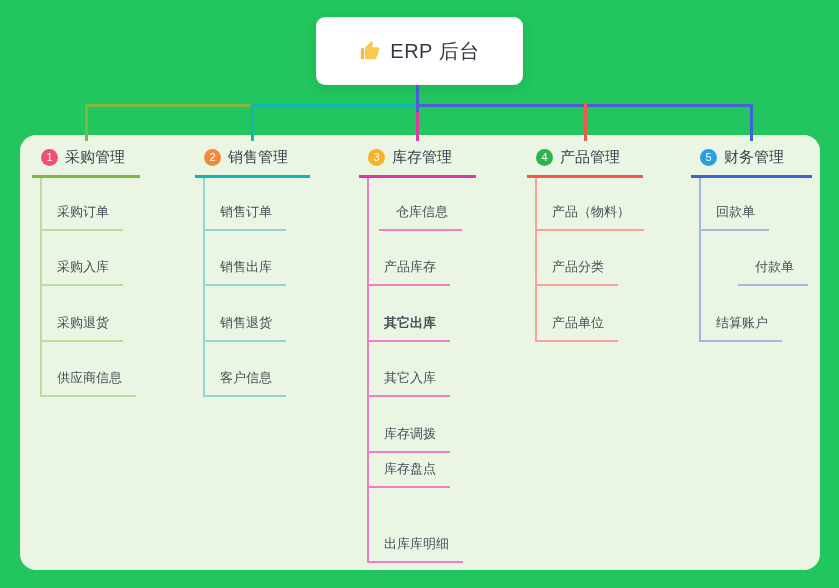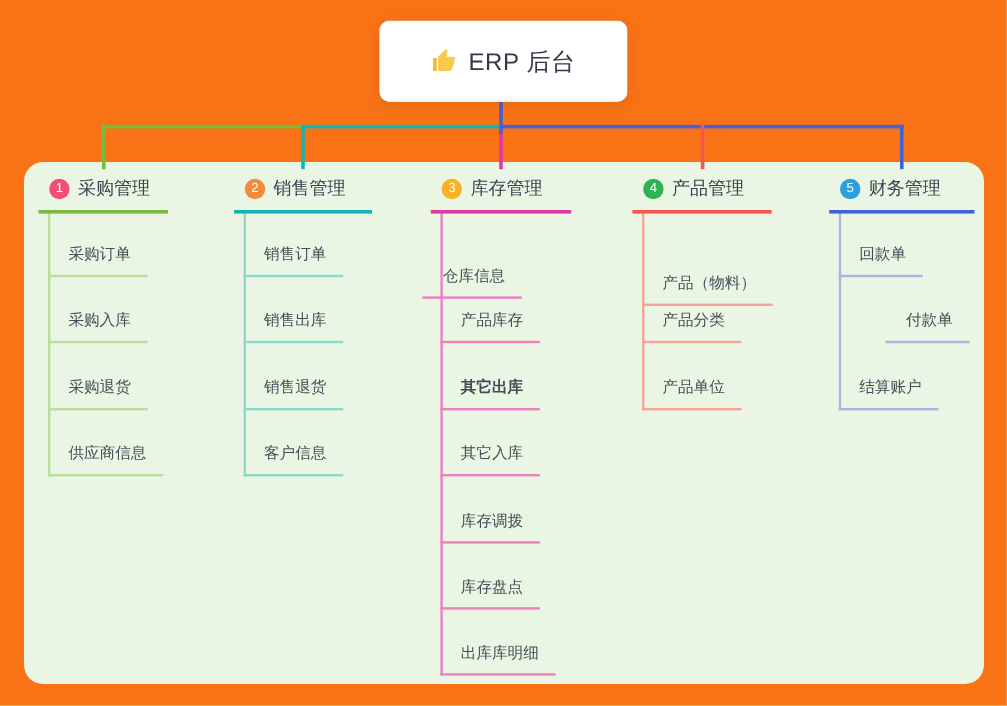--- a/index.html
+++ b/index.html
@@ -4,21 +4,21 @@
 <style>
   * { margin:0; padding:0; box-sizing:border-box; }
   body {
     background:#ffffff;
     font-family:"Liberation Sans","DejaVu Sans",sans-serif;
     -webkit-font-smoothing:antialiased;
   }
   .canvas {
     position:relative;
     width:839px; height:588px;
-    background:#f97316;
+    background:#22c55e;
     overflow:hidden;
   }
   .panel {
     position:absolute;
     left:20px; top:135px;
     width:800px; height:435px;
     background:#eaf6e3;
     border-radius:16px;
   }
   .root-card {
@@ -112,33 +112,33 @@
       <div class="line" style="left: 203px; top: 177px; width: 2px; height: 220.2px; background: rgb(142, 216, 207);"></div>
       <div class="child" style="left: 203px; top: 203px; border-bottom-color: rgb(142, 216, 207);"><span>销售订单</span></div>
       <div class="child" style="left: 203px; top: 258.4px; border-bottom-color: rgb(142, 216, 207);"><span>销售出库</span></div>
       <div class="child" style="left: 203px; top: 313.8px; border-bottom-color: rgb(142, 216, 207); text-align: right;"><span>销售退货</span></div>
       <div class="child" style="left: 203px; top: 369.2px; border-bottom-color: rgb(142, 216, 207);"><span>客户信息</span></div>
       <div class="branch-title" style="left: 359px; top: 146px; width: 117px; border-bottom-color: rgb(220, 59, 163);">
         <span class="badge" style="background: rgb(249, 178, 38);">3</span>
         <span class="label">库存管理</span>
       </div>
       <div class="line" style="left: 367px; top: 177px; width: 2px; height: 386.4px; background: rgb(239, 127, 194);"></div>
-      <div class="child" style="left: 352px; top: 203px; border-bottom-color: rgb(239, 127, 194); margin-top: 18px;"><span>仓库信息</span></div>
+      <div class="child" style="left: 379px; top: 203px; border-bottom-color: rgb(239, 127, 194);"><span>仓库信息</span></div>
       <div class="child" style="left: 367px; top: 258.4px; border-bottom-color: rgb(239, 127, 194);"><span>产品库存</span></div>
       <div class="child" style="left: 367px; top: 313.8px; border-bottom-color: rgb(239, 127, 194); font-weight: bold;"><span>其它出库</span></div>
       <div class="child" style="left: 367px; top: 369.2px; border-bottom-color: rgb(239, 127, 194);"><span>其它入库</span></div>
       <div class="child" style="left: 367px; top: 424.6px; border-bottom-color: rgb(239, 127, 194);"><span>库存调拨</span></div>
-      <div class="child" style="left: 367px; top: 480px; border-bottom-color: rgb(239, 127, 194); text-align: center;"><span>库存盘点</span></div>
+      <div class="child" style="left: 367px; top: 460px; border-bottom-color: rgb(239, 127, 194); text-align: center;"><span>库存盘点</span></div>
       <div class="child" style="left: 367px; top: 535.4px; border-bottom-color: rgb(239, 127, 194);"><span>出库库明细</span></div>
       <div class="branch-title" style="left: 527px; top: 146px; width: 116px; border-bottom-color: rgb(247, 86, 78);">
         <span class="badge" style="background: rgb(46, 179, 79);">4</span>
         <span class="label">产品管理</span>
       </div>
       <div class="line" style="left: 535px; top: 177px; width: 2px; height: 164.8px; background: rgb(249, 162, 156);"></div>
-      <div class="child" style="left: 535px; top: 203px; border-bottom-color: rgb(249, 162, 156); margin-top: 24px;"><span>产品（物料）</span></div>
+      <div class="child" style="left: 535px; top: 203px; border-bottom-color: rgb(249, 162, 156);"><span>产品（物料）</span></div>
       <div class="child" style="left: 535px; top: 258.4px; border-bottom-color: rgb(249, 162, 156);"><span>产品分类</span></div>
       <div class="child" style="left: 535px; top: 313.8px; border-bottom-color: rgb(249, 162, 156);"><span>产品单位</span></div>
       <div class="branch-title" style="left: 691px; top: 146px; width: 121px; border-bottom-color: rgb(62, 99, 215);">
         <span class="badge" style="background: rgb(42, 161, 222);">5</span>
         <span class="label">财务管理</span>
       </div>
       <div class="line" style="left: 699px; top: 177px; width: 2px; height: 164.8px; background: rgb(164, 181, 222);"></div>
       <div class="child" style="left: 699px; top: 203px; border-bottom-color: rgb(164, 181, 222);"><span>回款单</span></div>
       <div class="child" style="left: 727px; top: 258.4px; border-bottom-color: rgb(164, 181, 222); margin-left: 11px;"><span>付款单</span></div>
       <div class="child" style="left: 699px; top: 313.8px; border-bottom-color: rgb(164, 181, 222);"><span>结算账户</span></div>

